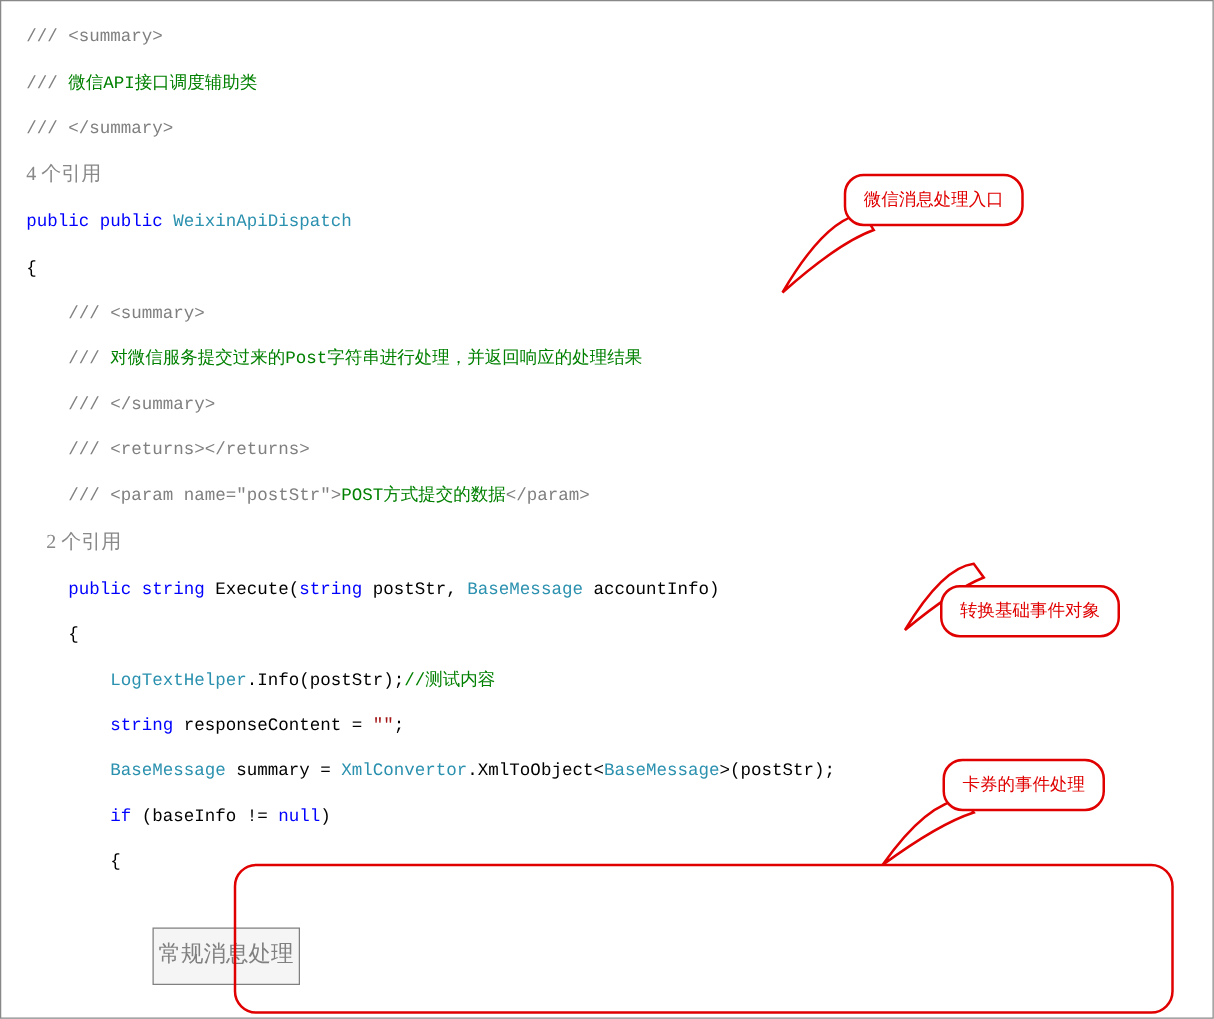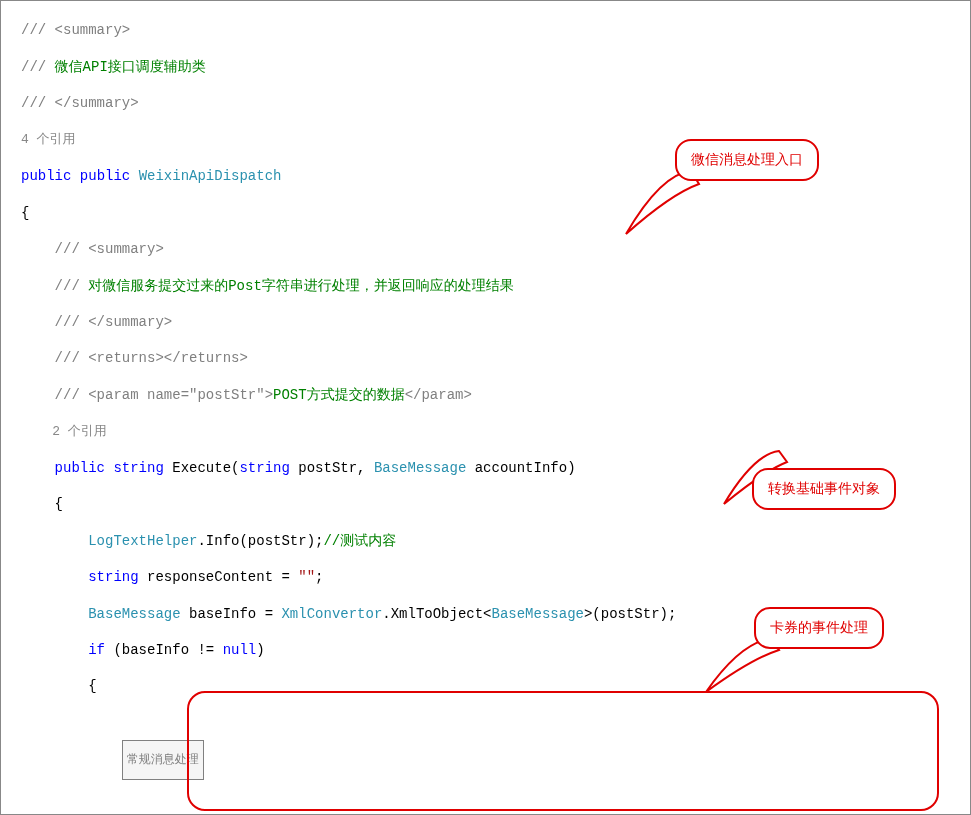--- a/index.html
+++ b/index.html
@@ -19,27 +19,27 @@
   white-space: pre;
   position: relative;
 }
 .line { display: block; min-height: 18px; }
 .c-gray { color: #808080; }
 .c-green { color: #008000; }
 .c-blue { color: #0000ff; }
 .c-type { color: #2b91af; }
 .c-str { color: #a31515; }
 .c-black { color: #000; }
-.c-ref { color: #888; font-size: 13px; }
+.c-ref { color: #888; font-size: 16px; font-family: Liberation Serif, serif; }
 
 .collapsed-box {
   border: 1px solid #808080;
   padding: 12px 4px;
   color: #808080;
-  font-size: 12px;
+  font-size: 18px;
   background: #f5f5f5;
 }
 
 .callout {
   position: absolute;
   border: 2px solid #e00000;
   border-radius: 16px;
   background: #fff;
   color: #e00000;
   padding: 10px 14px;
@@ -68,21 +68,21 @@
 <span class="line"><span class="c-gray">    /// &lt;summary&gt;</span></span>
 <span class="line"><span class="c-gray">    /// </span><span class="c-green">对微信服务提交过来的Post字符串进行处理，并返回响应的处理结果</span></span>
 <span class="line"><span class="c-gray">    /// &lt;/summary&gt;</span></span>
 <span class="line"><span class="c-gray">    /// &lt;returns&gt;&lt;/returns&gt;</span></span>
 <span class="line"><span class="c-gray">    /// &lt;param name="postStr"&gt;</span><span class="c-green">POST方式提交的数据</span><span class="c-gray">&lt;/param&gt;</span></span>
 <span class="line"><span class="c-ref">    2 个引用</span></span>
 <span class="line"><span class="c-blue">    public</span><span class="c-blue"> string</span><span class="c-black"> Execute(</span><span class="c-blue">string</span><span class="c-black"> postStr, </span><span class="c-type">BaseMessage</span><span class="c-black"> accountInfo)</span></span>
 <span class="line c-black">    {</span>
 <span class="line"><span class="c-type">        LogTextHelper</span><span class="c-black">.Info(postStr);</span><span class="c-green">//测试内容</span></span>
 <span class="line"><span class="c-blue">        string</span><span class="c-black"> responseContent = </span><span class="c-str">""</span><span class="c-black">;</span></span>
-<span class="line"><span class="c-type">        BaseMessage</span><span class="c-black"> baseInfo = </span><span class="c-type">XmlConvertor</span><span class="c-black">.XmlToObject&lt;</span><span class="c-type">BaseMessage</span><span class="c-black">&gt;(postStr);</span></span>
+<span class="line"><span class="c-type">        BaseMessage</span><span class="c-black"> summary = </span><span class="c-type">XmlConvertor</span><span class="c-black">.XmlToObject&lt;</span><span class="c-type">BaseMessage</span><span class="c-black">&gt;(postStr);</span></span>
 <span class="line"><span class="c-blue">        if</span><span class="c-black"> (baseInfo != </span><span class="c-blue">null</span><span class="c-black">)</span></span>
 <span class="line c-black">        {</span>
 <span class="line"> </span>
 <span class="line"><span class="c-black">            </span><span class="collapsed-box">常规消息处理</span></span>
 
 
 
 
 
 

